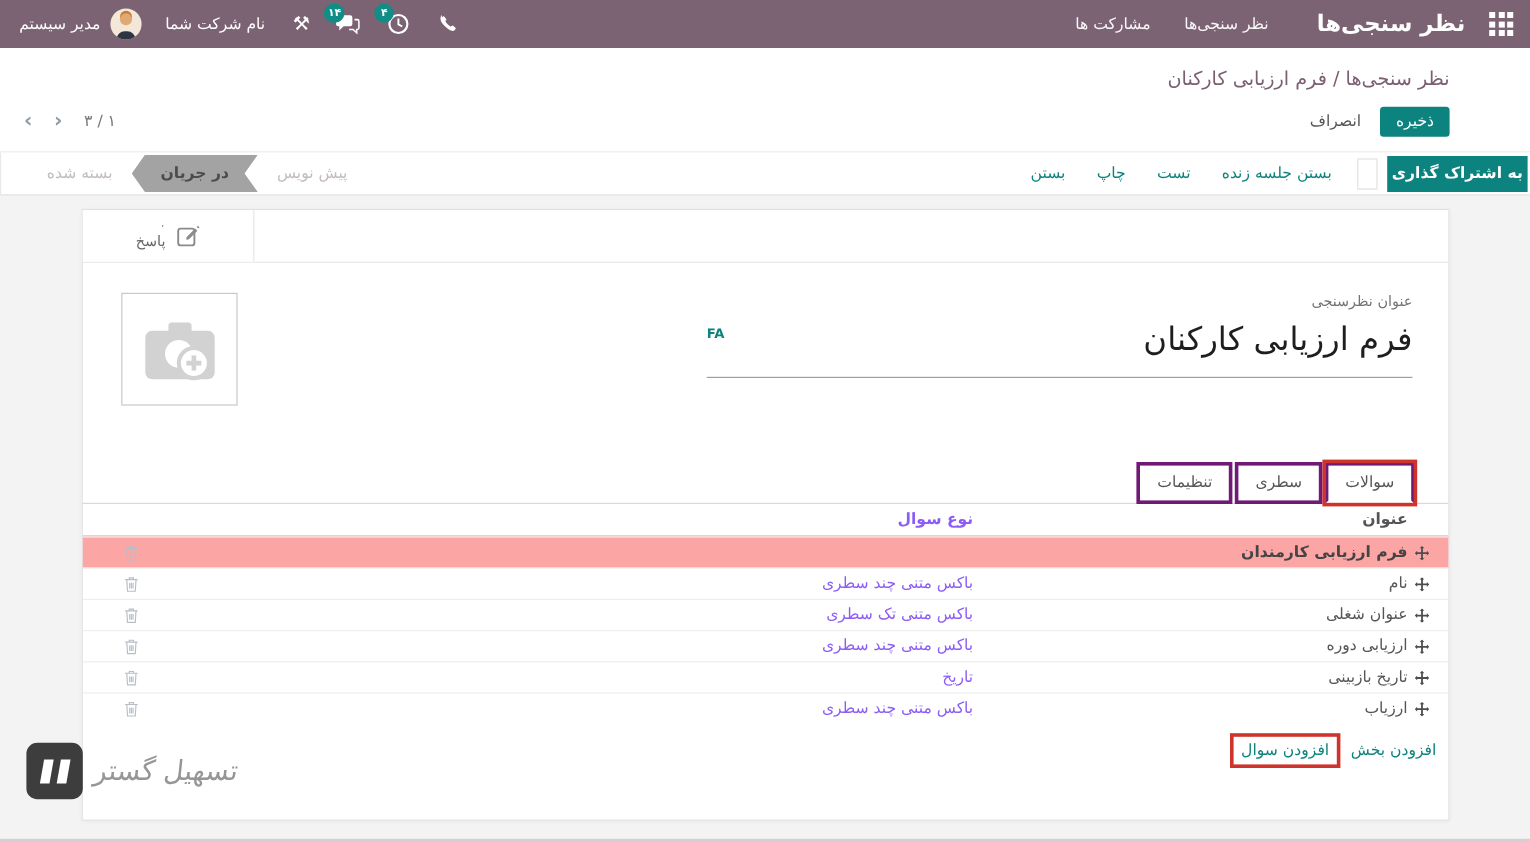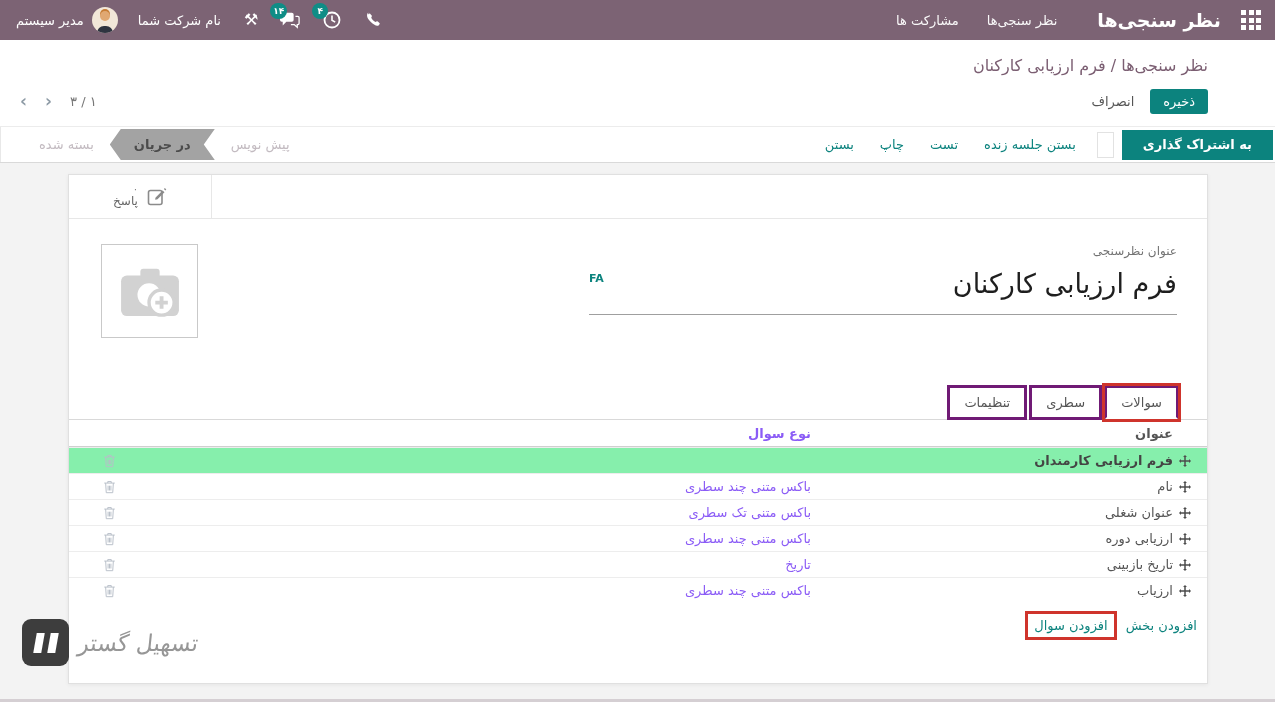--- a/index.html
+++ b/index.html
@@ -36,21 +36,21 @@
   .breadcrumb{font-size:16px;color:var(--breadcrumb);cursor:pointer;white-space:nowrap;}
   .cp-buttons{margin-top:13px;padding:0 67px 0 20px;display:flex;direction:rtl;align-items:center;justify-content:space-between;height:27px;}
   .btn-save{background:var(--accent);color:#fff;font-size:13px;border:none;border-radius:3px;padding:5px 13px;cursor:pointer;font-family:inherit;}
   .btn-discard{color:#555;font-size:13px;margin-right:16px;cursor:pointer;background:none;border:none;font-family:inherit;}
   .right-btns{display:flex;direction:rtl;align-items:center;}
   .pager{display:flex;direction:ltr;align-items:center;gap:18px;}
   .pager-arrow{color:#8d9aa5;font-size:17px;line-height:1;cursor:pointer;user-select:none;font-weight:bold;}
   .pager-value{color:#777;font-size:13px;direction:ltr;}
   .cp-actions{margin-top:11px;border-top:1px solid #ececec;border-bottom:1px solid #d9d9d9;height:37px;display:flex;direction:rtl;align-items:center;justify-content:space-between;background:#fff;}
   .actions-right{display:flex;direction:rtl;align-items:center;height:100%;padding-right:2px;}
-  .btn-share{background:var(--accent);color:#fff;font-size:13px;font-weight:bold;border:none;padding:0 21px;height:30px;cursor:pointer;font-family:inherit;}
+  .btn-share{background:var(--accent);color:#fff;font-size:13px;font-weight:bold;border:none;padding:0 4px;height:30px;cursor:pointer;font-family:inherit;}
   .empty-box{width:17px;height:26px;background:#fff;border:1px solid #e2e2e2;margin:0 8px;cursor:pointer;}
   .action-link{color:var(--accent);font-size:13px;margin:0 13px;cursor:pointer;background:none;border:none;font-family:inherit;white-space:nowrap;}
   .statusbar{display:flex;direction:rtl;align-items:center;height:100%;padding:0 18px 0 22px;border-left:1px solid #e8e8e8;}
   .status-item{font-size:13px;color:#c3bbc1;padding:0 16px;cursor:pointer;white-space:nowrap;height:31px;display:flex;align-items:center;}
   .status-item.active{background:#a3a3a3;color:#4c4c4c;font-weight:bold;clip-path:polygon(11px 0,100% 0,calc(100% - 11px) 50%,100% 100%,11px 100%,0 50%);padding:0 24px;}
 
   
   .page{position:relative;height:535px;background:#f3f3f3;}
   .sheet{position:absolute;left:68px;right:67px;top:11px;height:510px;background:#fff;border:1px solid #e0e0e0;box-shadow:0 1px 4px rgba(0,0,0,.06);}
   .stat-row{height:44px;border-bottom:1px solid #e7e7e7;direction:ltr;}
@@ -70,21 +70,21 @@
   .image-box{width:97px;height:94px;border:1px solid #c9c9c9;display:flex;align-items:center;justify-content:center;cursor:pointer;background:#fff;margin-left:2px;}
 
   .tabs-row{display:flex;direction:rtl;align-items:flex-end;padding:0 28px;margin-top:47px;border-bottom:1px solid #d9d9d9;}
   .tab{font-size:13px;color:#555;background:#fff;border:3px solid #701a75;padding:7px 14px;margin-bottom:-1px;margin-left:2px;cursor:pointer;position:relative;white-space:nowrap;font-family:inherit;}
   .tab.active{border-bottom-color:#fff;z-index:2;}
   .tab.hl::after{content:"";position:absolute;inset:-5px;border:3px solid var(--annotation);pointer-events:none;}
 
   .qtable{width:100%;}
   .trow{display:flex;direction:rtl;align-items:center;height:26px;font-size:13px;border-top:1px solid #ededed;}
   .thead{height:27px;border-top:none;border-bottom:1px solid #cfcfcf;font-weight:bold;color:#454545;}
-  .trow.section{background:#86efac;}
+  .trow.section{background:#fca5a5;}
   .trow.section .c-title{font-weight:bold;color:#444;}
   .c-handle{flex:0 0 34px;display:flex;justify-content:flex-start;padding-right:16px;color:#4d4d4d;cursor:move;}
   .c-title{flex:0 0 350px;text-align:right;color:#555;overflow:hidden;white-space:nowrap;}
   .c-type{flex:0 0 372px;text-align:right;padding-right:12px;color:#8b5cf6;white-space:nowrap;}
   .c-spacer{flex:1;}
   .c-trash{flex:0 0 80px;display:flex;justify-content:center;color:#b7bec8;cursor:pointer;}
   .handle-icon{width:12px;height:12px;}
   .trash-icon{width:13px;height:14px;}
 
   .links-row{display:flex;direction:rtl;align-items:center;padding:15px 10px;gap:18px;font-size:13px;}

